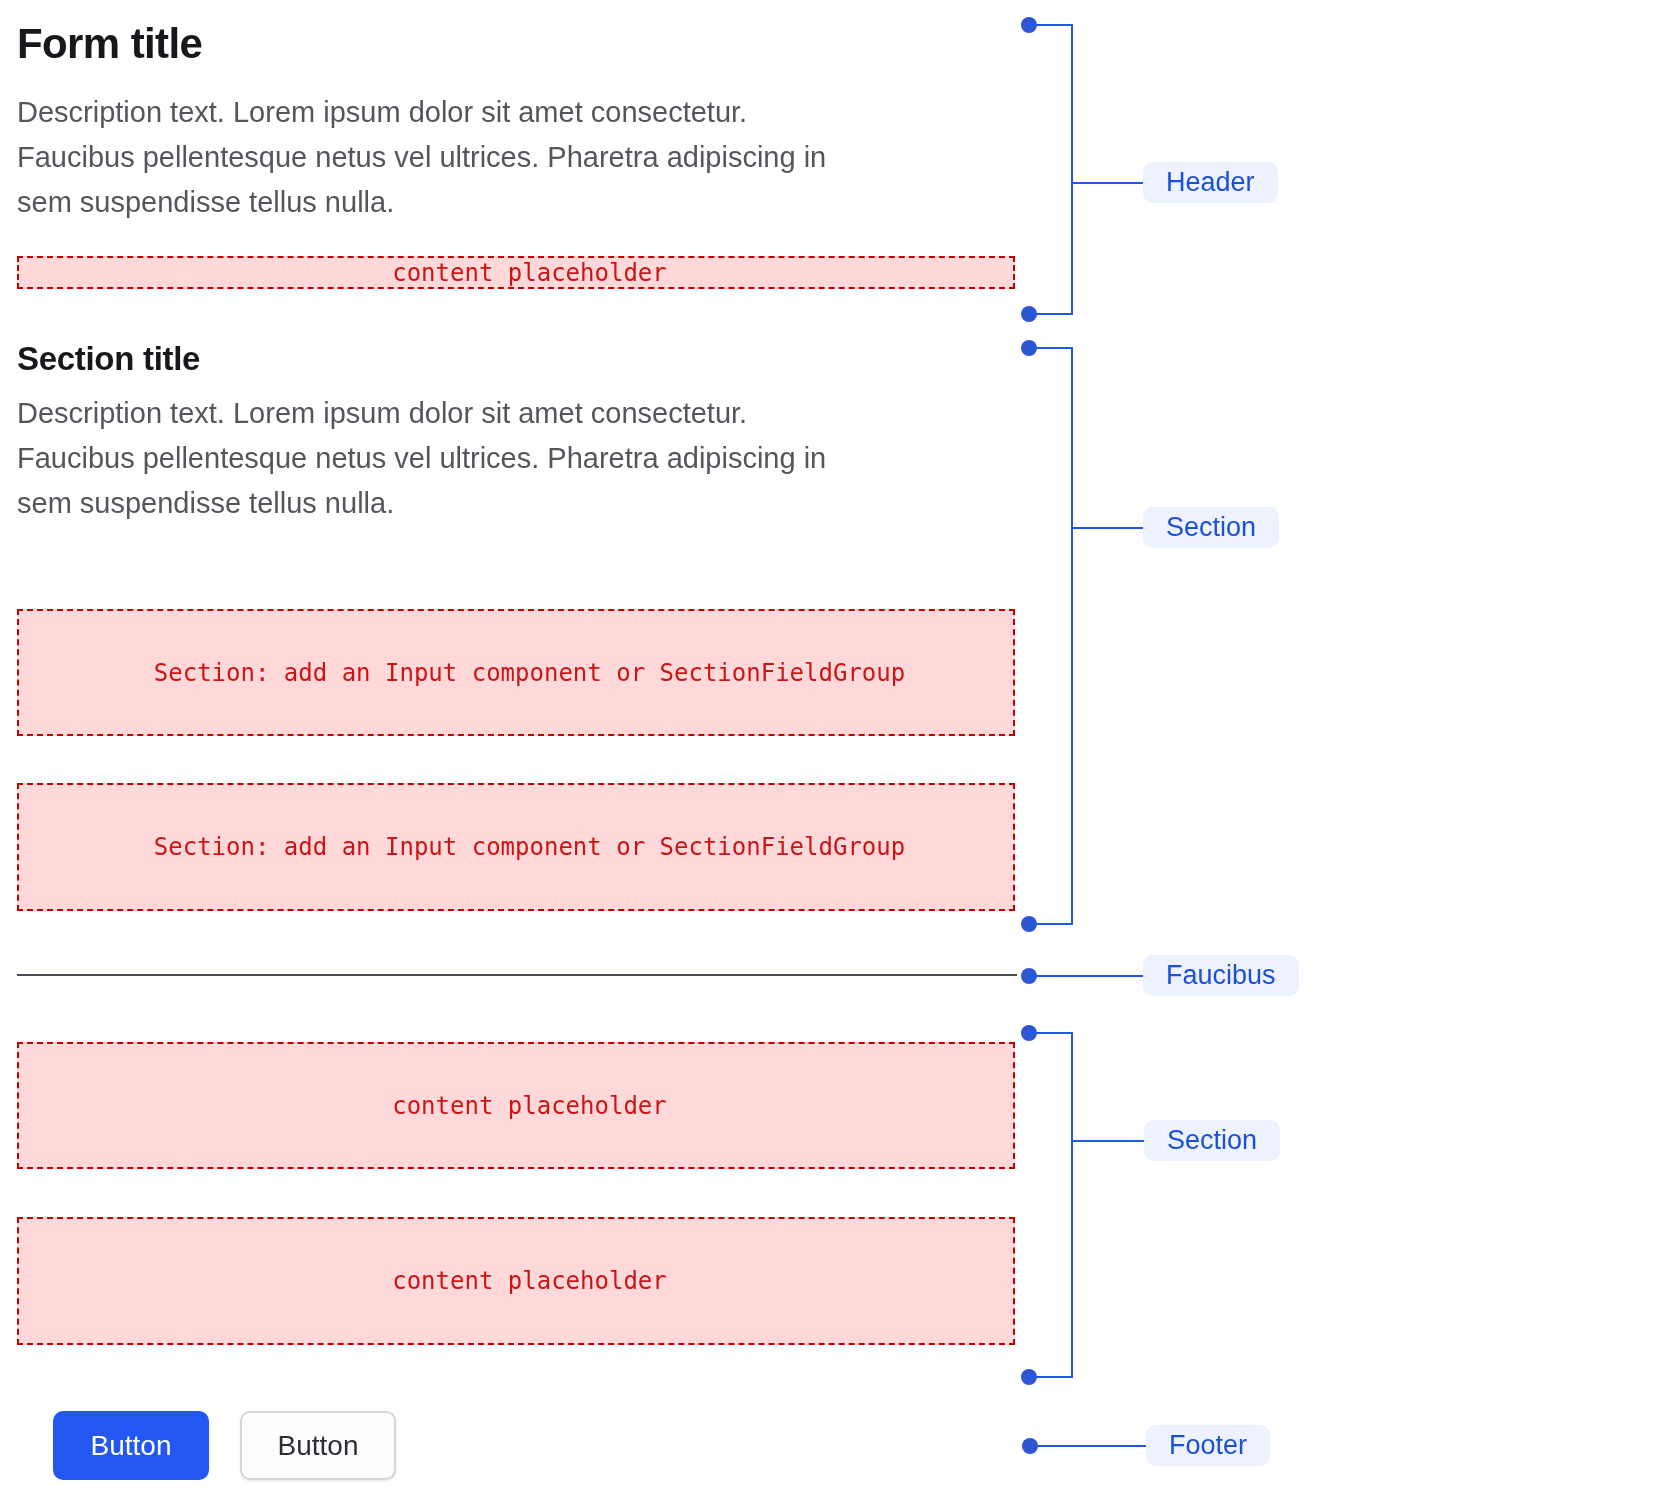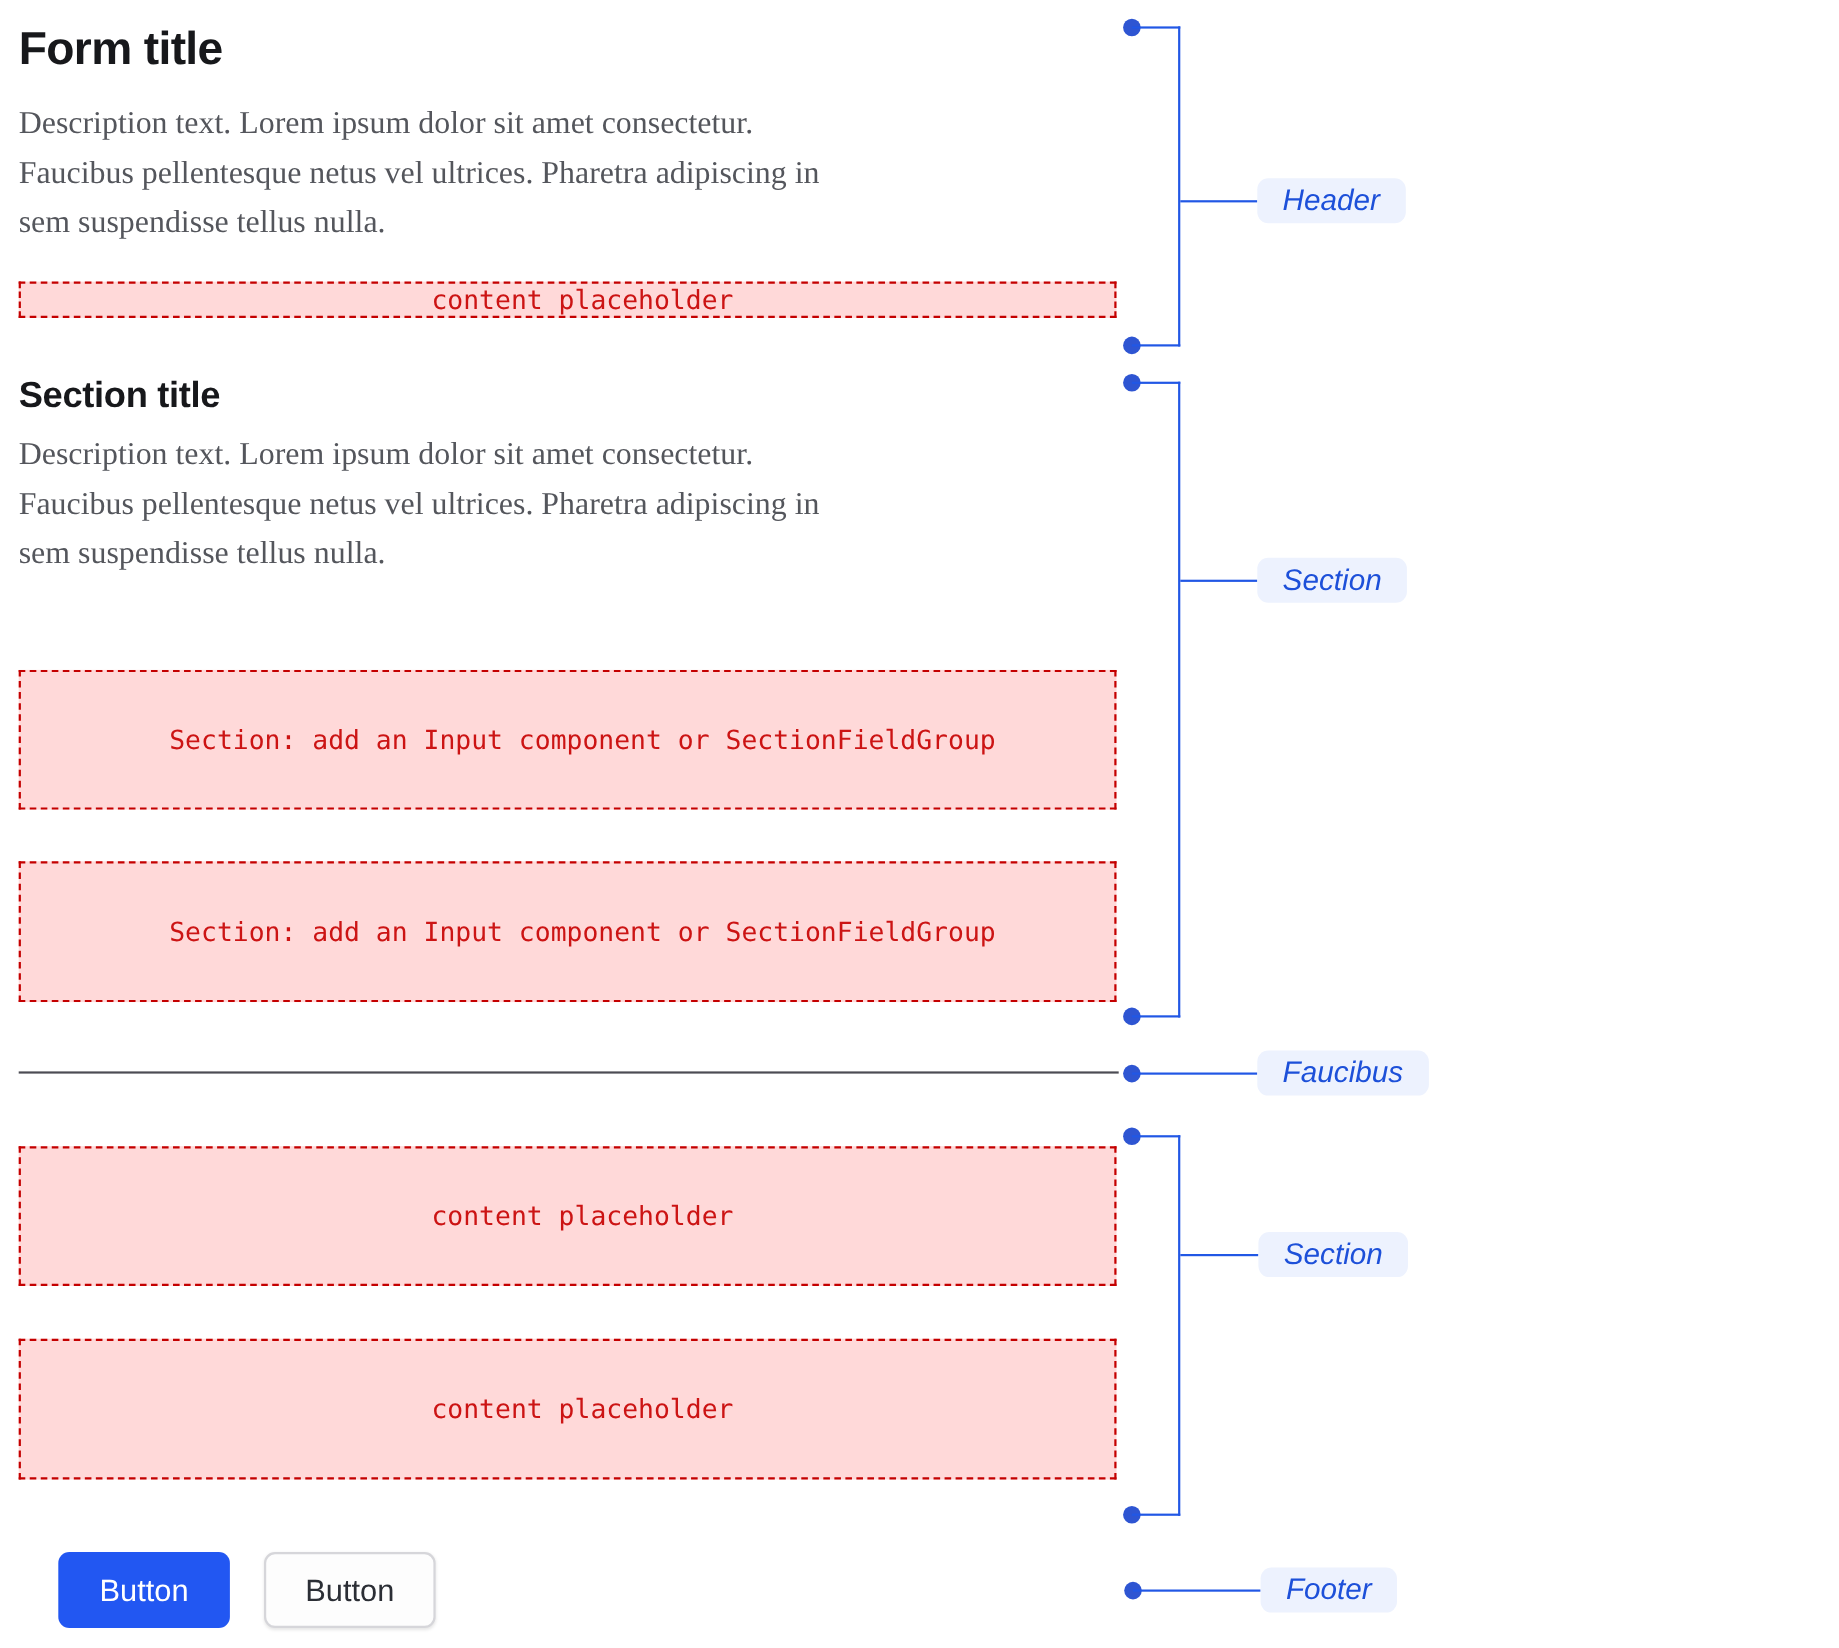--- a/index.html
+++ b/index.html
@@ -11,21 +11,21 @@
   
   .form-title {
     position:absolute; left:17px; top:20px;
     font-size:42px; font-weight:700; color:#17181b; letter-spacing:-0.6px;
   }
   .section-title {
     position:absolute; left:17px; top:340px;
     font-size:33px; font-weight:700; color:#17181b; letter-spacing:-0.3px;
   }
   .desc { position:absolute; left:17px; color:#54565c; font-size:29px; line-height:45px; }
-  .desc div { white-space:nowrap;font-family:Liberation Serif, serif; }
+  .desc div { white-space:nowrap; }
   .desc-1 { top:90px; }
   .desc-2 { top:391px; }
 
   .ph {
     position:absolute; left:17px; width:998px; box-sizing:border-box;
     background:#ffd9d9; border:2px dashed #c40000;
     color:#cc1414; font-family:"DejaVu Sans Mono", monospace; font-size:24px;
     display:flex; align-items:center; justify-content:center; text-align:right;padding-left:27px;
   }
   .ph-header { top:256px; height:33px; }
@@ -48,21 +48,20 @@
   }
 
   
   .dot { position:absolute; width:16px; height:16px; border-radius:50%; background:#2e55d2; }
   .aline { position:absolute; background:#2157e5; }
   .aline.h { height:2px; } .aline.v { width:2px; }
   .pill {
     position:absolute; height:41px; background:#edf2fe; border-radius:10px;
     color:#1d50d9; font-size:27px; display:flex; align-items:center; padding:0 23px;
     white-space:nowrap;
-    font-style:italic;
   }
 </style>
 </head>
 <body>
 
 <div class="canvas">
 
   <div class="form-title">Form title</div>
 
   <div class="desc desc-1">

